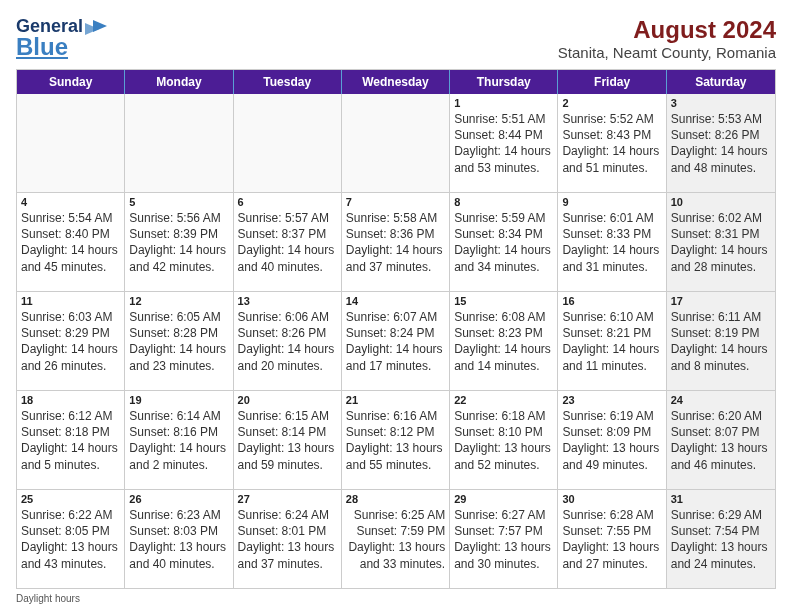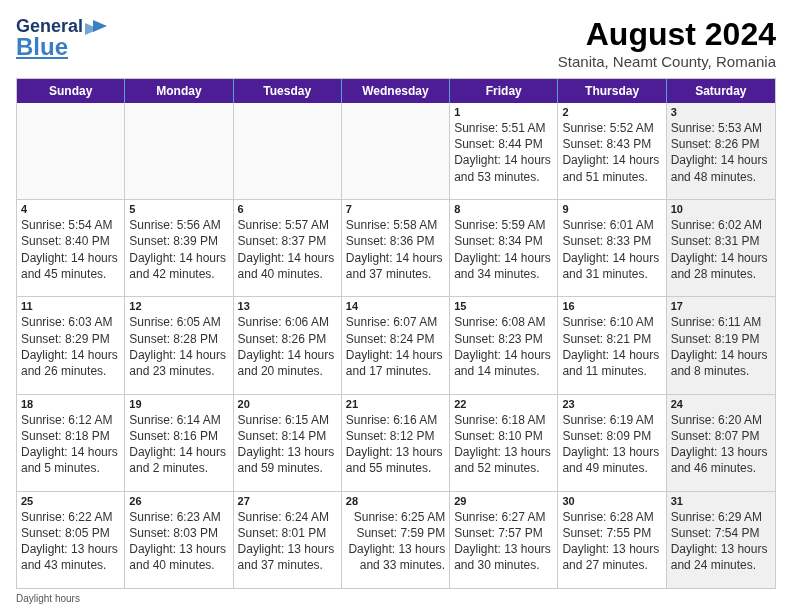--- a/index.html
+++ b/index.html
@@ -25,23 +25,23 @@
     }
     .logo {
       display: flex;
       flex-direction: column;
       align-items: flex-start;
     }
     .title-block {
       text-align: right;
     }
     .main-title {
-      font-size: 32px;
+      font-size: 24px;
       font-weight: bold;
-      color: #000000;
+      color: #7f1d1d;
     }
     .subtitle {
       font-size: 15px;
       color: #444;
       font-weight: normal;
     }
     .calendar {
       flex: 1;
       display: flex;
       flex-direction: column;
@@ -123,22 +123,22 @@
       <div class="subtitle">Stanita, Neamt County, Romania</div>
     </div>
   </div>
 
   <div class="calendar">
     <div class="cal-header">
       <div class="cal-header-cell">Sunday</div>
       <div class="cal-header-cell">Monday</div>
       <div class="cal-header-cell">Tuesday</div>
       <div class="cal-header-cell">Wednesday</div>
+      <div class="cal-header-cell">Thursday</div>
       <div class="cal-header-cell">Friday</div>
-      <div class="cal-header-cell">Thursday</div>
       <div class="cal-header-cell">Saturday</div>
     </div>
     <div class="cal-body" id="cal-body">
     <div class="cal-row">
           <div class="cal-cell empty"></div>
           <div class="cal-cell empty"></div>
           <div class="cal-cell empty"></div>
           <div class="cal-cell empty"></div>
           <div class="cal-cell">
             <div class="day-num">1</div>

